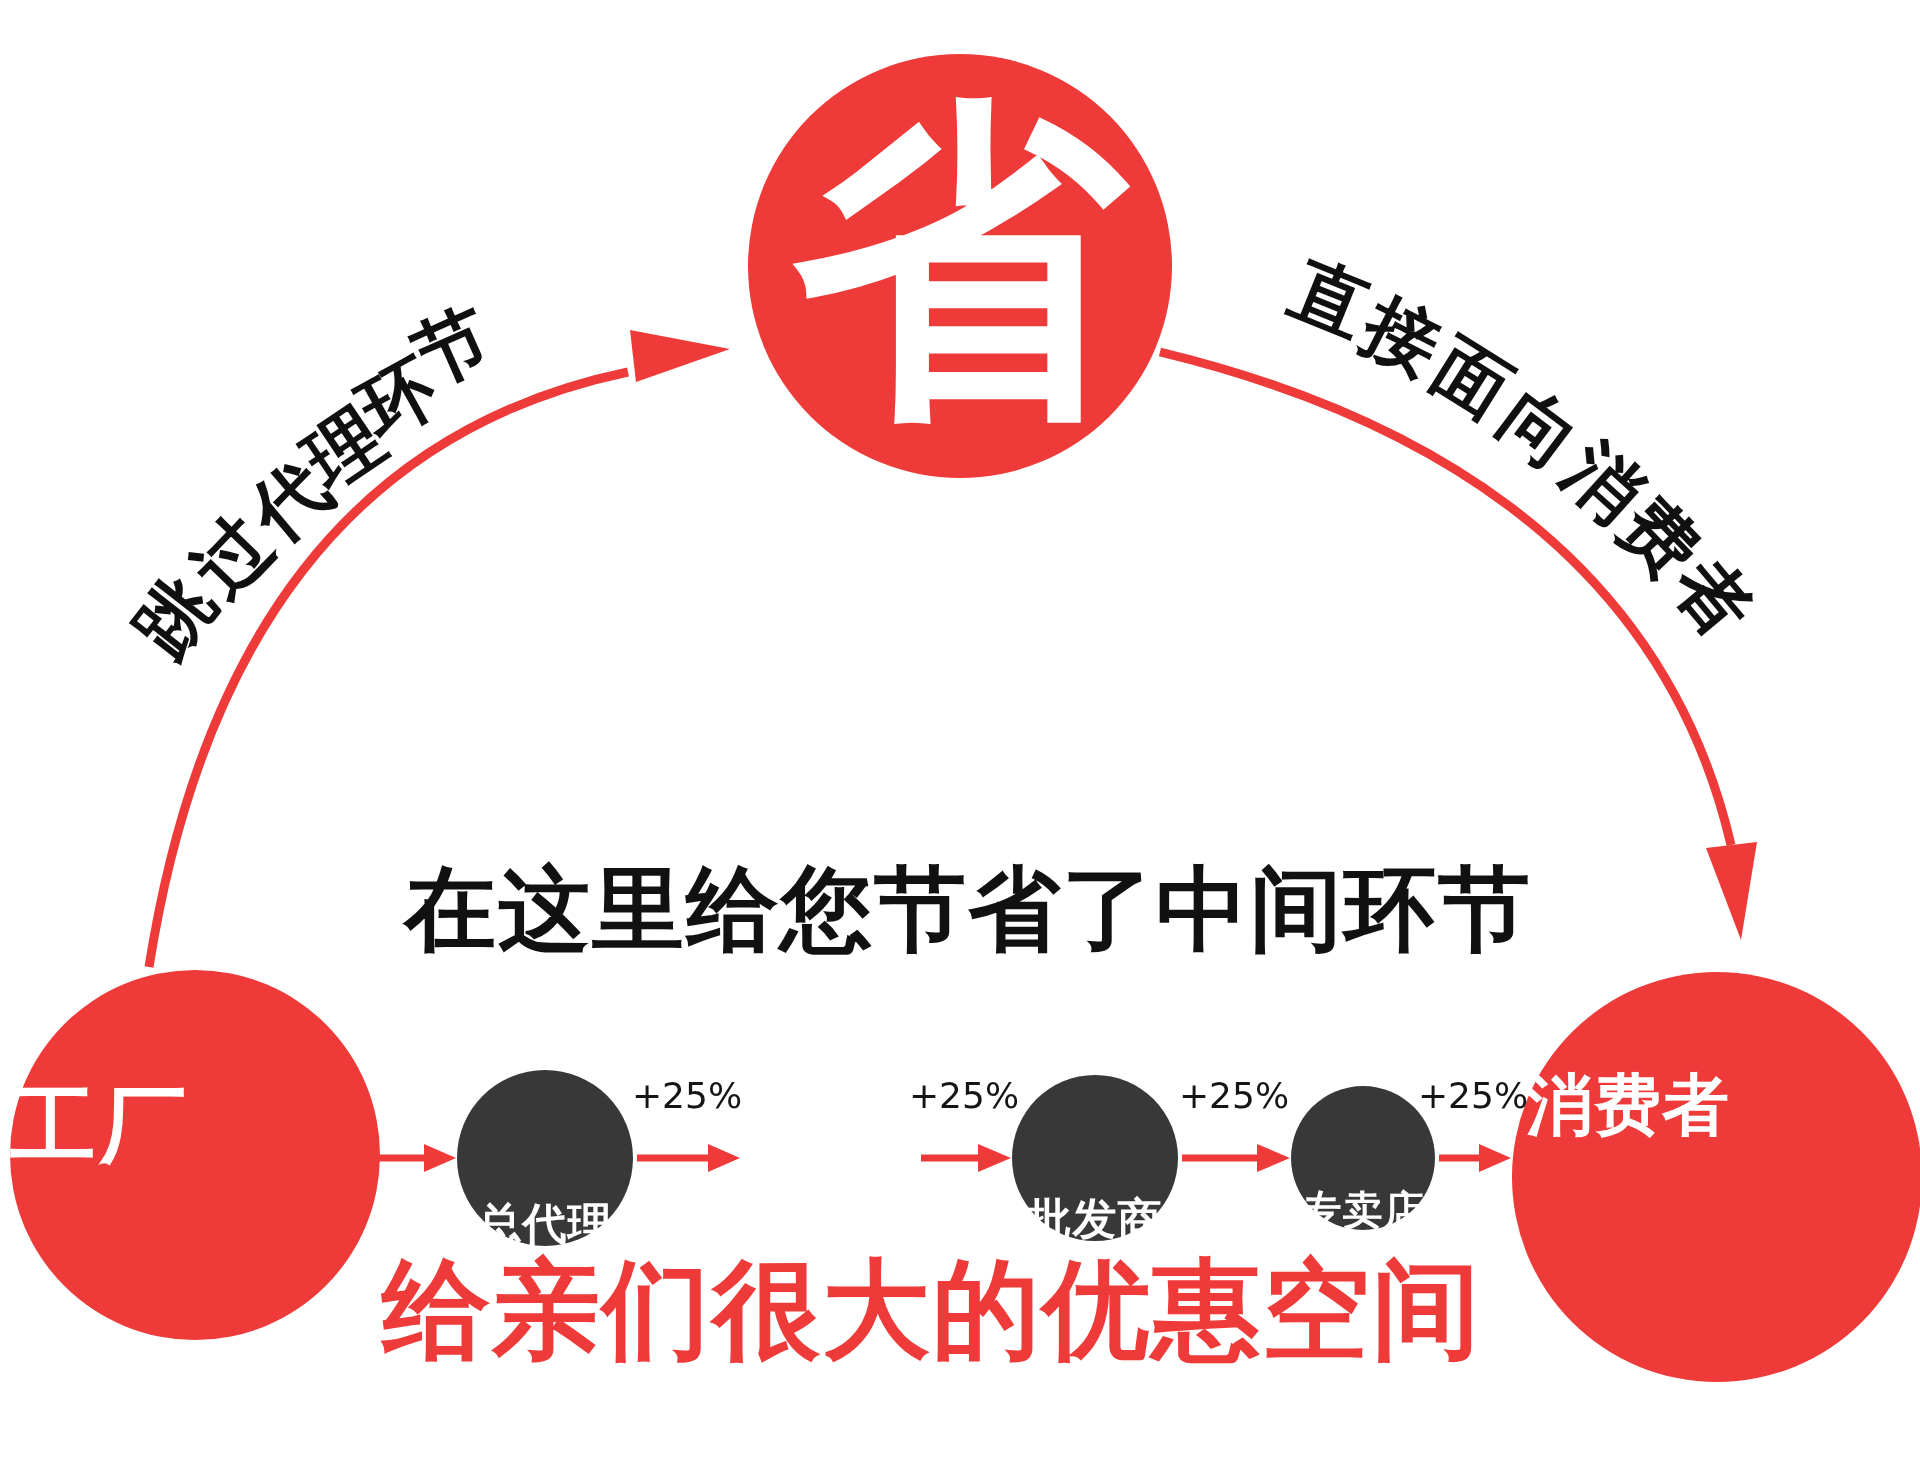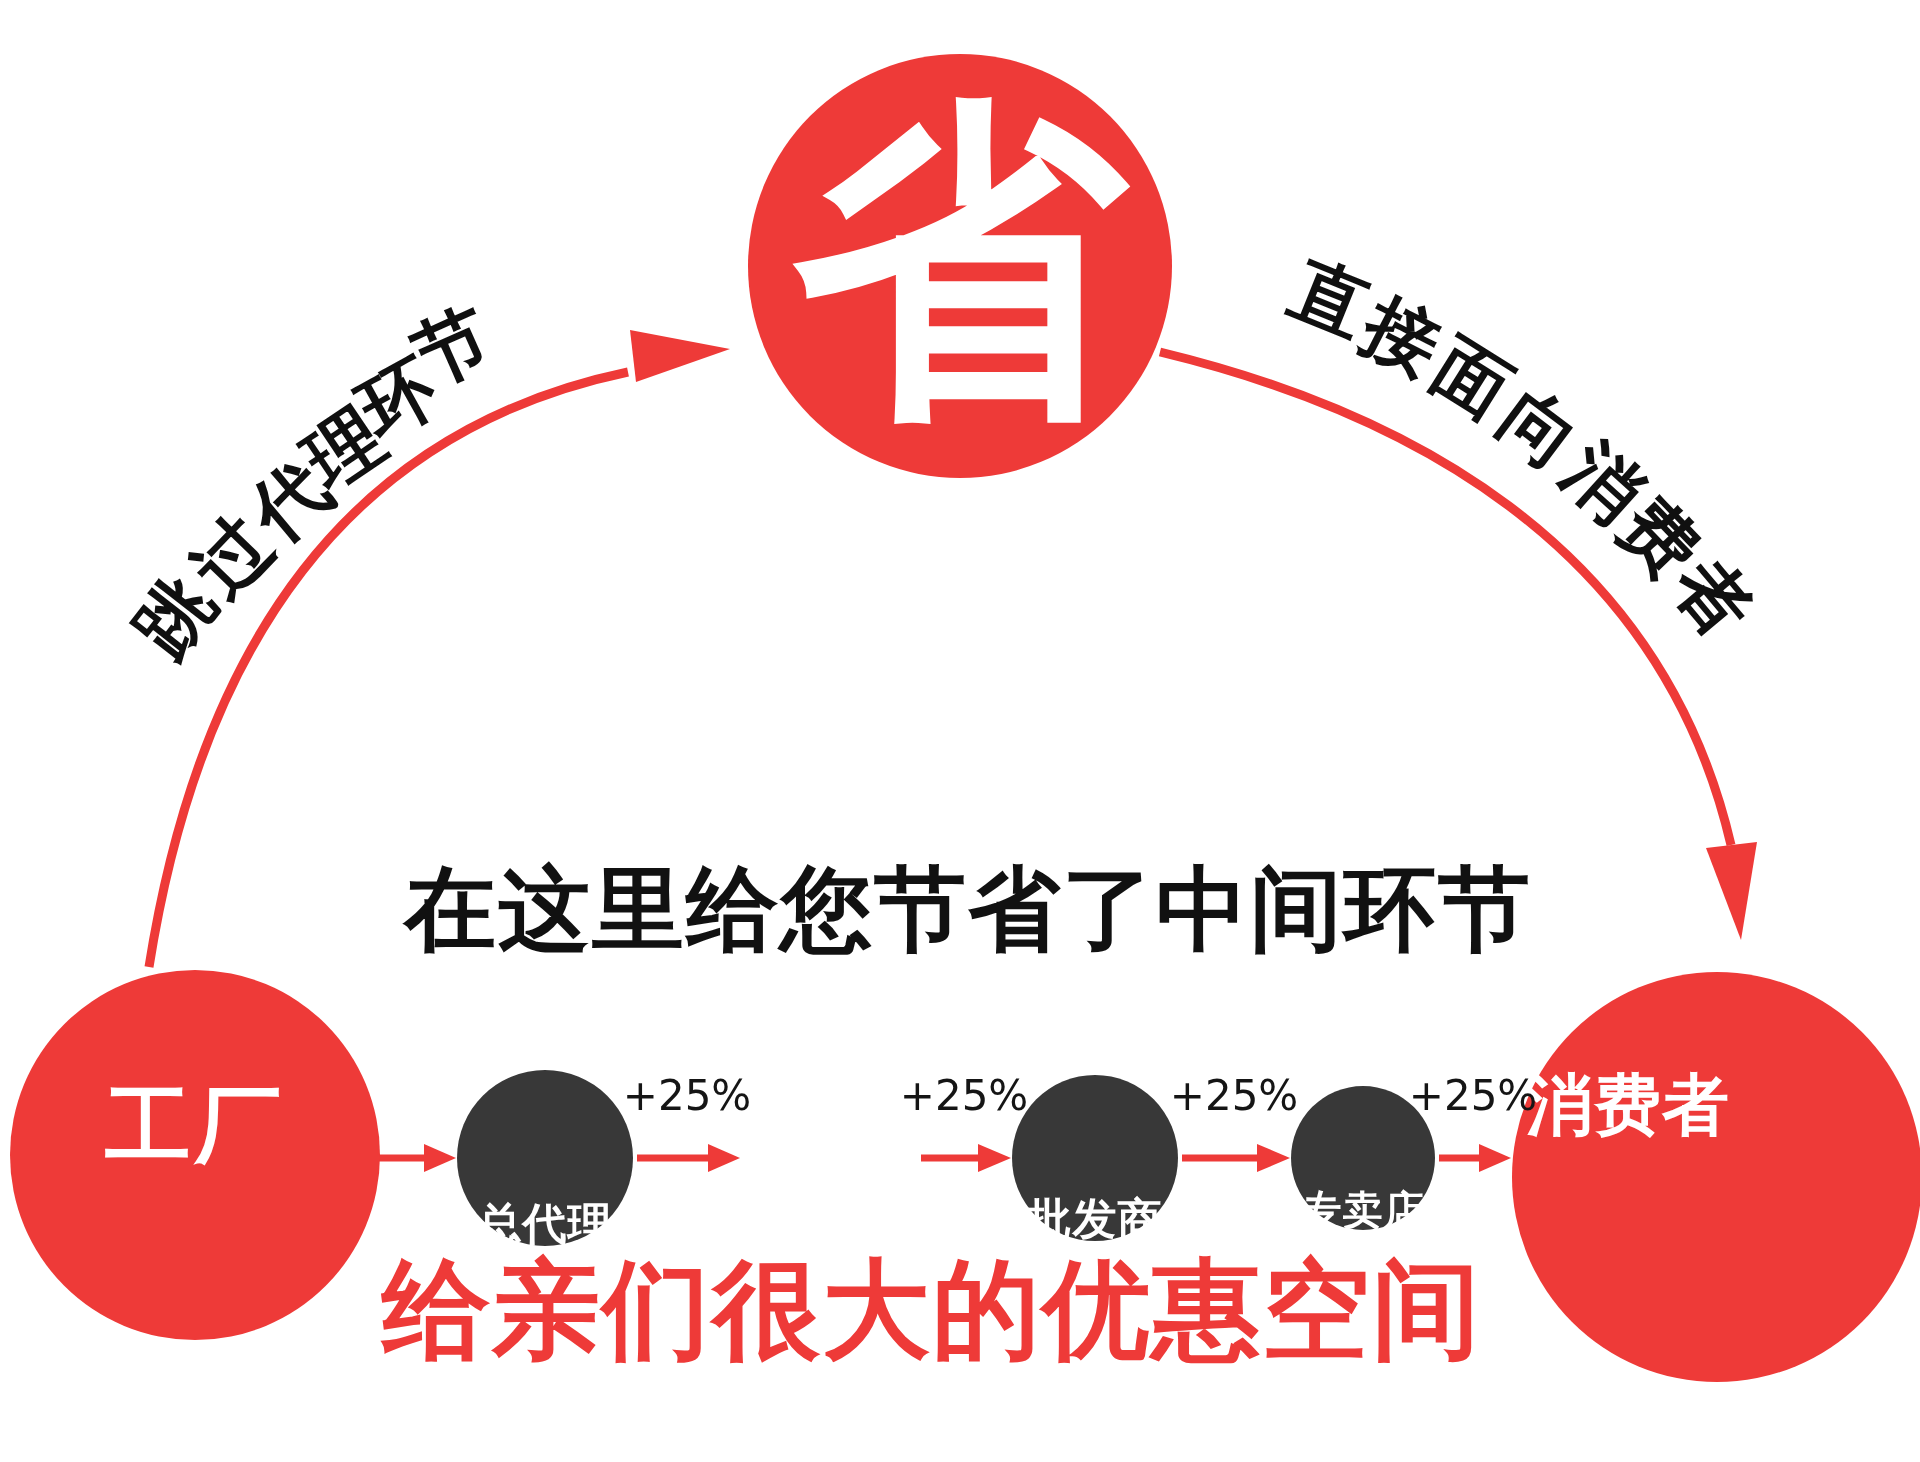--- a/index.html
+++ b/index.html
@@ -17,42 +17,42 @@
 
   #top-circle{left:748px;top:54px;width:424px;height:424px;}
   #top-circle .glyph{
     position:absolute;left:0;top:0;width:100%;height:100%;
     display:flex;align-items:center;justify-content:center;
     color:#fff;font-size:335px;font-weight:700;line-height:1;padding-bottom:8px;box-sizing:border-box;
   }
 
   #factory-circle{left:10px;top:970px;width:370px;height:370px;}
   #factory-circle .glyph{
-    position:absolute;left:0;top:112px;width:100%;text-align:center;
+    position:absolute;left:0;top:112px;width:100%;text-align:left;
     color:#fff;font-size:86px;font-weight:700;line-height:1;letter-spacing:4px;
   }
 
   #consumer-circle{left:1512px;top:972px;width:410px;height:410px;}
   #consumer-circle .glyph{
     position:absolute;left:14px;top:100px;
     color:#fff;font-size:67px;font-weight:700;line-height:1;letter-spacing:1px;white-space:nowrap;
   }
 
   .chain-node{display:flex;align-items:flex-end;justify-content:center;}
   .chain-node .lbl{color:#fff;font-weight:600;letter-spacing:1px;line-height:1;white-space:nowrap;}
   #node-0{left:457px;top:1070px;width:176px;height:176px;}
   #node-1{left:741px;top:1070px;width:176px;height:176px;}
   #node-2{left:1012px;top:1075px;width:166px;height:166px;}
   #node-3{left:1291px;top:1086px;width:144px;height:144px;}
   #node-0 .lbl,#node-1 .lbl,#node-2 .lbl{font-size:44px;}
   #node-3 .lbl{font-size:40px;}
 
   .markup{
     position:absolute;transform:translate(-50%,-50%);
-    color:#151515;font-size:42px;font-weight:500;white-space:nowrap;line-height:1;
+    color:#151515;font-size:36px;font-weight:500;white-space:nowrap;line-height:1;
   }
   #markup-0{left:687px;top:1096px;}
   #markup-1{left:964px;top:1096px;}
   #markup-2{left:1234px;top:1096px;}
   #markup-3{left:1473px;top:1096px;}
 
   #headline{
     position:absolute;left:8px;top:862px;width:100%;text-align:center;
     color:#111;font-size:92px;font-weight:600;letter-spacing:2px;line-height:1.05;white-space:nowrap;
   }

